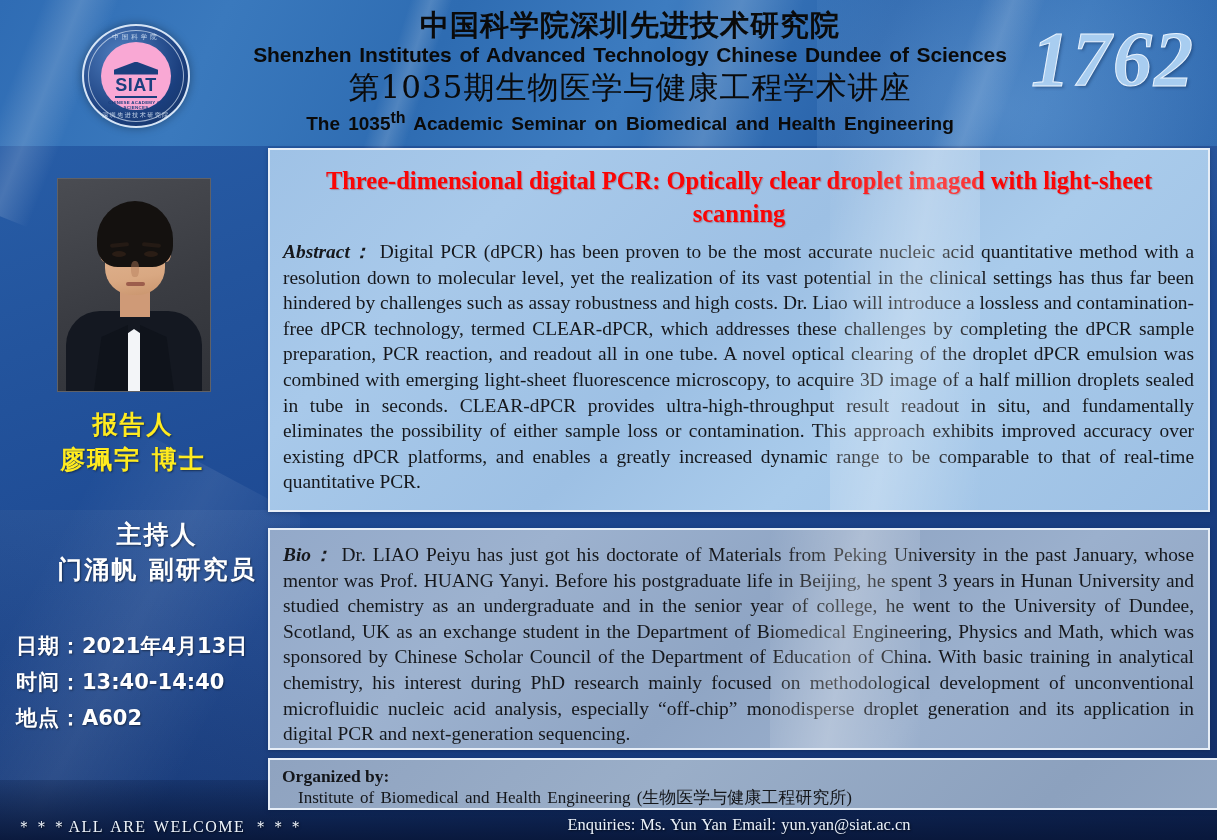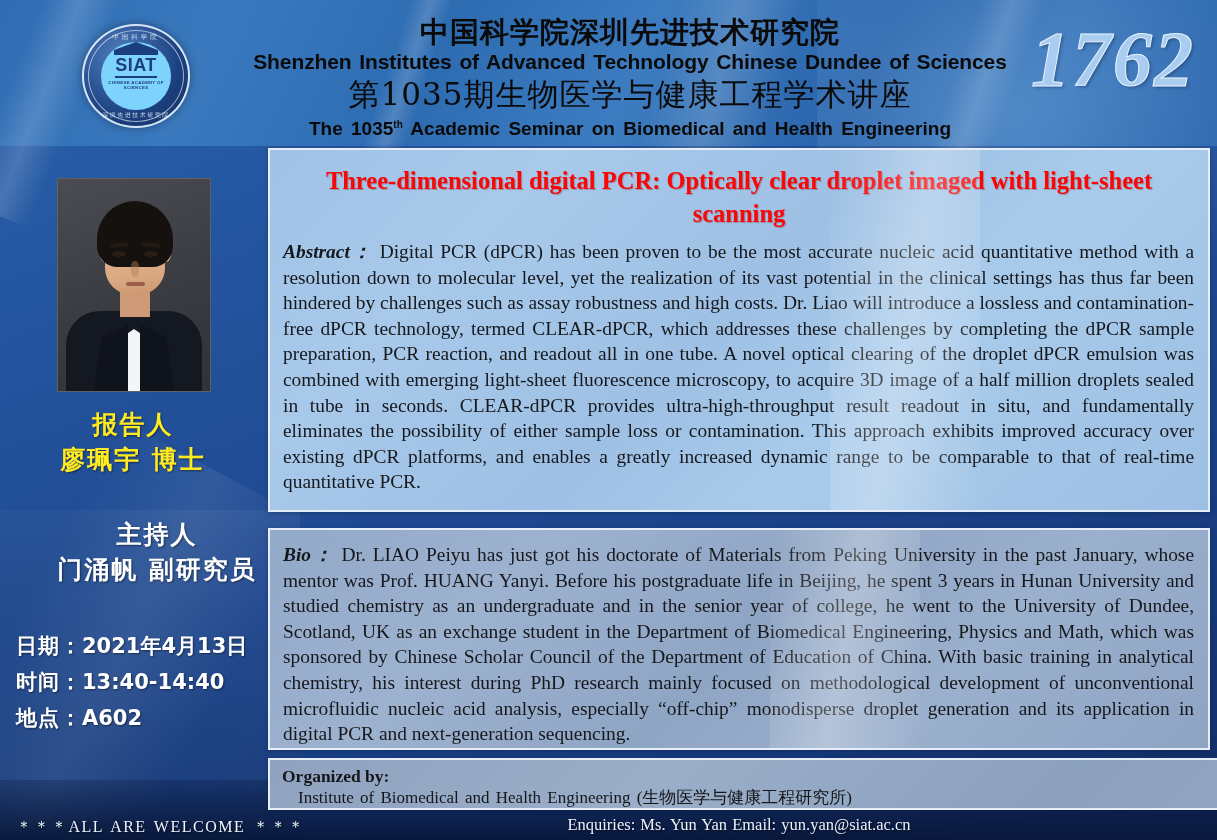--- a/index.html
+++ b/index.html
@@ -56,22 +56,22 @@
     box-shadow: 0 0 10px rgba(0,0,0,0.35);
   }
   .logo-ring-text {
     position: absolute; inset: 6px;
     border-radius: 50%;
     border: 1px solid rgba(226,238,252,0.65);
   }
   .logo-inner {
     position: absolute; left: 19px; top: 18px; width: 70px; height: 68px;
     border-radius: 50%;
-    background: #7dd3fc;
-    display: flex; flex-direction: column; align-items: center; justify-content: flex-start;
+    background: #f9a8d4;
+    display: flex; flex-direction: column; align-items: center; justify-content: flex-end;
   }
   .logo-roof {
     width: 44px; height: 13px;
     background: #1b3f7e;
     clip-path: polygon(50% 0%, 100% 62%, 100% 100%, 0% 100%, 0% 62%);
     margin-bottom: 1px;
   }
   .logo-siat {
     font-family: "Liberation Sans", sans-serif;
     font-weight: 700;
@@ -93,21 +93,21 @@
     font-weight: 700;
   }
   .logo-cn-top, .logo-cn-bot {
     position: absolute; left: 0; right: 0; text-align: center;
     font-size: 6.5px; color: rgba(226,238,252,0.85);
     font-family: "Liberation Sans", sans-serif; letter-spacing: 3px;
   }
   .logo-cn-top { top: 9px; }
   .logo-cn-bot { bottom: 8px; letter-spacing: 1.5px; font-size: 6px; }
 
-  .header-text { position: absolute; left: 200px; top: 15px; width: 860px; text-align: center; }
+  .header-text { position: absolute; left: 200px; top: 8px; width: 860px; text-align: center; }
   .h-cn1 {
     font-family: "DejaVu Serif", serif;
     font-size: 29px; font-weight: 700; color: #0a0a0a;
     line-height: 34px; letter-spacing: 1px;
   }
   .h-en1 {
     font-family: "Liberation Sans", sans-serif;
     font-size: 21px; font-weight: 700; color: #0a0a0a;
     line-height: 26px; letter-spacing: -0.1px;
     word-spacing: 2px;
@@ -115,21 +115,21 @@
   .h-cn2 {
     font-family: "DejaVu Serif", serif;
     font-size: 31px; font-weight: 500; color: #0a0a0a;
     line-height: 38px; letter-spacing: 1px;
   }
   .h-en2 {
     font-family: "Liberation Sans", sans-serif;
     font-size: 19px; font-weight: 700; color: #0a0a0a;
     line-height: 24px; word-spacing: 3px;
   }
-  .h-en2 sup { font-size: 10px; }
+  .h-en2 sup { font-size: 16px; }
 
   .issue-number {
     position: absolute; right: 22px; top: 20px;
     font-family: "Liberation Serif", serif;
     font-style: italic; font-weight: 700;
     font-size: 78px;
     color: #a8cdf0;
     -webkit-text-stroke: 1px #e8f2fd;
     letter-spacing: 2px;
     text-shadow: 2px 2px 3px rgba(20,50,95,0.45);

